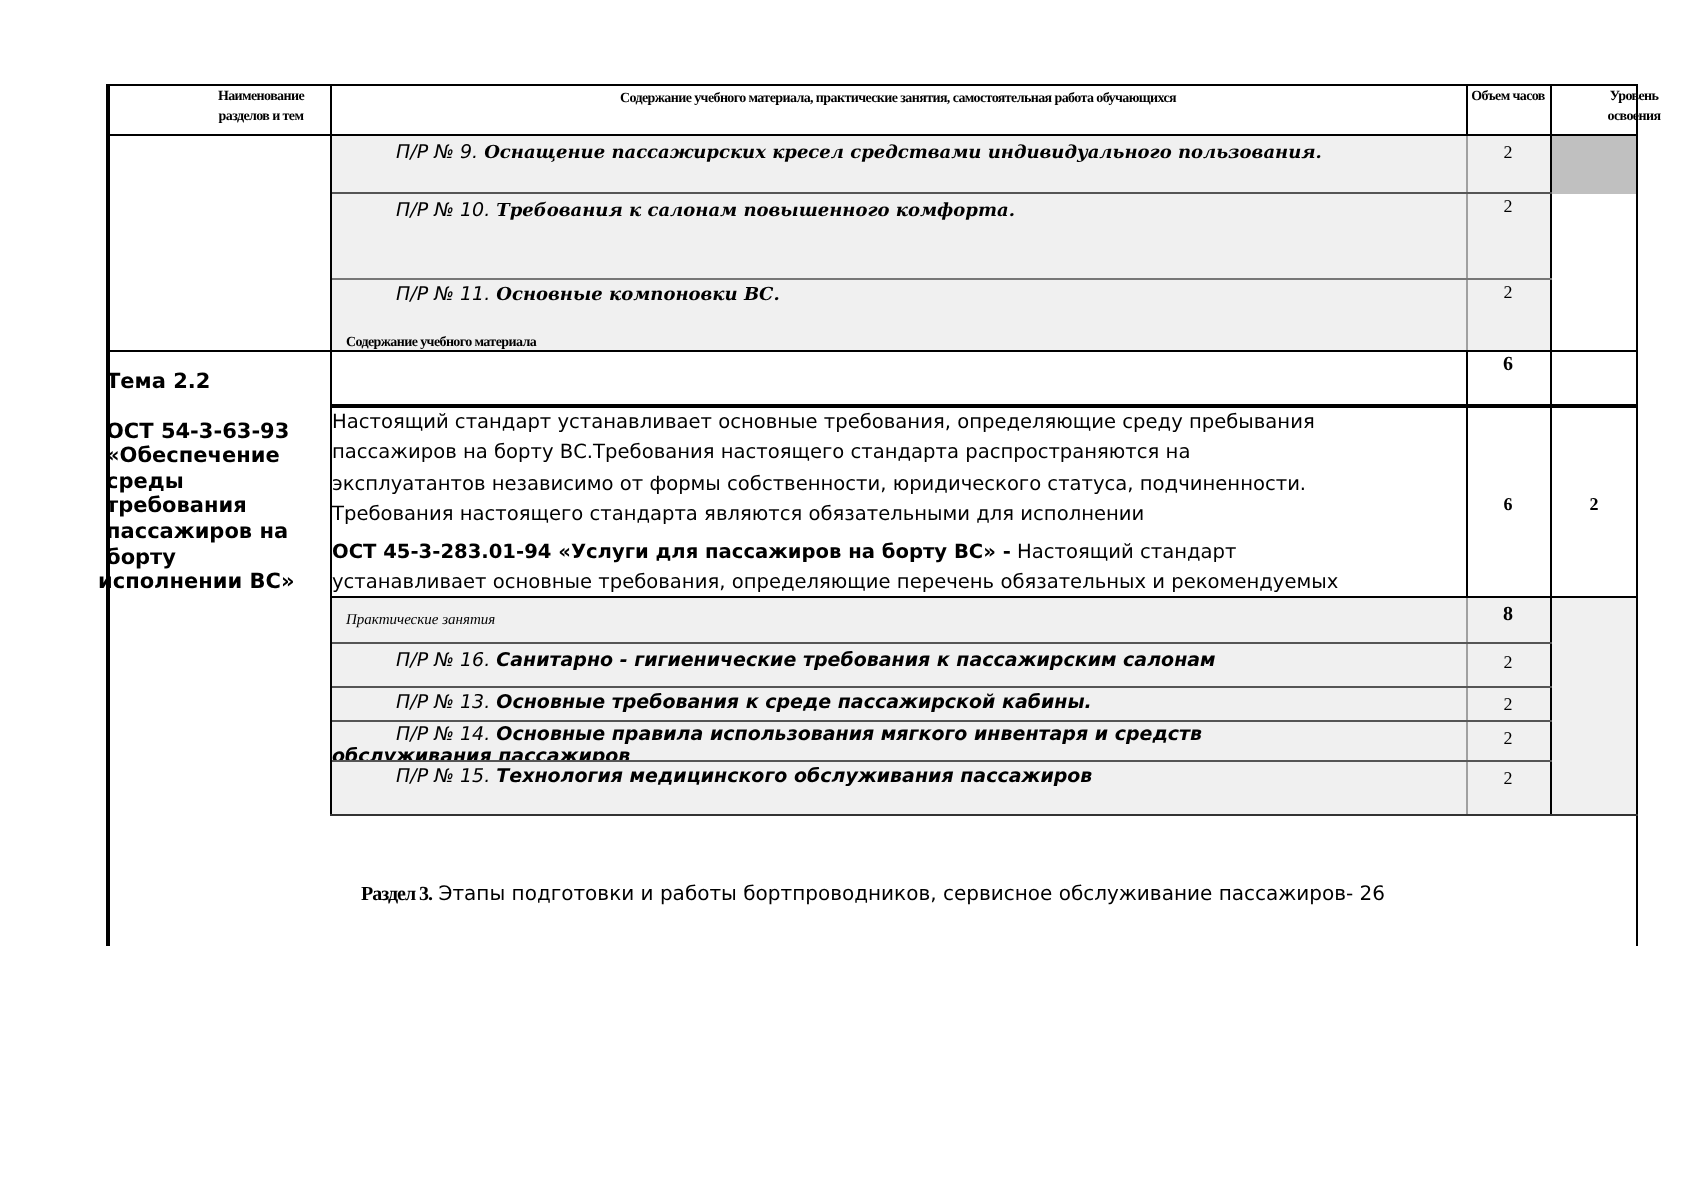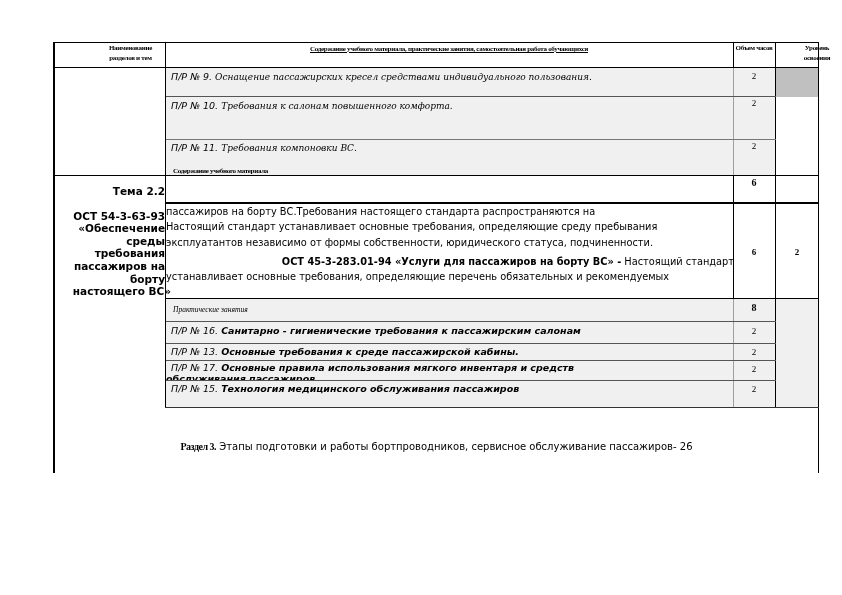--- a/index.html
+++ b/index.html
@@ -5,40 +5,40 @@
   html, body { margin:0; padding:0; }
   body { width:842px; height:595px; background:#ffffff; position:relative; overflow:hidden;
          font-family:"DejaVu Sans", sans-serif; color:#000; }
   .abs { position:absolute; box-sizing:border-box; }
   .hline { position:absolute; height:0; }
   .vline { position:absolute; width:0; }
   .serif { font-family:"Liberation Serif", "DejaVu Serif", serif; }
   .hdr { font-family:"Liberation Serif", serif; font-weight:bold; font-size:7px; line-height:10px; text-align:center; letter-spacing:-0.3px; }
   .gray { background:#f0f0f0; }
   .pr { font-size:9.5px; font-style:italic; padding-left:5px; white-space:nowrap; overflow:hidden; }
-  .pr .num { font-family:"DejaVu Sans", sans-serif; font-weight:normal; }
-  .pr .t-serif { font-family:"DejaVu Serif", serif; font-weight:normal; font-style:italic; font-size:9px; }
+  .pr .num { font-family:"DejaVu Sans", sans-serif; font-weight:normal;margin-left:27px; }
+  .pr .t-serif { font-family:"DejaVu Serif", serif; font-weight:bold; font-style:italic; font-size:9px; }
   .pr .t-sans { font-family:"DejaVu Sans", sans-serif; font-weight:bold; font-style:italic; }
   .hours { font-family:"Liberation Serif", serif; font-size:9px; text-align:center; }
   .body-text { font-family:"DejaVu Sans", sans-serif; font-size:9.8px; line-height:15.3px; white-space:nowrap; }
-  .topic { font-family:"DejaVu Sans", sans-serif; font-weight:bold; font-size:10.5px; text-align:right; line-height:12.6px; }
+  .topic { font-family:"DejaVu Sans", sans-serif; font-weight:bold; font-size:10.5px; text-align:left; line-height:12.6px; }
 </style>
 </head>
 <body>
 
 <div>
 
   <div class="abs gray" style="left:166px;top:68px;width:610px;height:107px;"></div>
   <div class="abs" style="left:776px;top:68px;width:42px;height:28px;background:#c0c0c0;"></div>
   <div class="abs gray" style="left:166px;top:298px;width:652px;height:109px;"></div>
 
   <div class="abs hdr" style="left:55px;top:43px;width:110px;height:24px;padding-left:41px;">
     <span>Наименование разделов и тем</span>
   </div>
-  <div class="abs hdr" style="left:166px;top:43px;width:566px;height:24px;padding-top:1px;text-decoration:underline;">
+  <div class="abs hdr" style="left:166px;top:43px;width:566px;height:24px;padding-top:1px;">
     <span>Содержание учебного материала, практические занятия, самостоятельная работа обучающихся</span>
   </div>
   <div class="abs hdr" style="left:734px;top:43px;width:40px;height:24px;">
     <span>Объем часов</span>
   </div>
   <div class="abs hdr" style="left:796px;top:43px;width:42px;height:24px;">
     <span>Уровень освоения</span>
   </div>
 
   <div class="abs pr" style="left:166px;top:71px;width:566px;height:22px;">
@@ -48,43 +48,44 @@
   <div class="abs hours" style="left:734px;top:71px;width:40px;">2</div>
 
   <div class="abs pr" style="left:166px;top:100px;width:498px;height:22px;">
     <span class="num">П/Р № 10.</span>
     <span class="t-serif">Требования к салонам повышенного комфорта.</span>
   </div>
   <div class="abs hours" style="left:734px;top:98px;width:40px;">2</div>
 
   <div class="abs pr" style="left:166px;top:142px;width:566px;height:22px;">
     <span class="num">П/Р № 11.</span>
-    <span class="t-serif">Требования компоновки ВС.</span>
+    <span class="t-serif">Основные компоновки ВС.</span>
   </div>
   <div class="abs hours" style="left:734px;top:141px;width:40px;">2</div>
 
   <div class="abs topic" style="left:53px;top:185px;width:112px;">
     <div style="margin-bottom:12px;">Тема 2.2</div>
     <div>ОСТ 54-3-63-93</div>
     <div>«Обеспечение</div>
     <div>среды</div>
     <div>требования</div>
     <div>пассажиров на</div>
     <div>борту</div>
-    <div style="white-space:nowrap;margin-left:-4px;margin-right:-6px;">настоящего ВС»</div>
+    <div style="white-space:nowrap;margin-left:-4px;margin-right:-6px;">исполнении ВС»</div>
   </div>
 
   <div class="abs serif" style="left:173px;top:167px;font-size:7px;font-weight:bold;letter-spacing:-0.3px;">Содержание учебного материала</div>
   <div class="abs hours" style="left:734px;top:177px;width:40px;font-weight:bold;font-size:10px;">6</div>
 
   <div class="abs body-text" style="left:166px;top:204px;width:568px;overflow:hidden;">
+    <div>Настоящий стандарт устанавливает основные требования, определяющие среду пребывания</div>
     <div>пассажиров на борту ВС.Требования настоящего стандарта распространяются на</div>
-    <div>Настоящий стандарт устанавливает основные требования, определяющие среду пребывания</div>
     <div>эксплуатантов независимо от формы собственности, юридического статуса, подчиненности.</div>
-    <div style="margin-top:4px;text-align:right;">
+    <div>Требования настоящего стандарта являются обязательными для исполнении</div>
+    <div style="margin-top:4px;">
       <span style="font-weight:bold;">ОСТ 45-3-283.01-94 «Услуги для пассажиров на борту ВС» -</span><span> Настоящий стандарт</span>
     </div>
     <div>устанавливает основные требования, определяющие перечень обязательных и рекомендуемых</div>
   </div>
   <div class="abs hours" style="left:734px;top:247px;width:40px;font-weight:bold;">6</div>
   <div class="abs hours" style="left:776px;top:247px;width:42px;font-weight:bold;">2</div>
 
   <div class="abs serif" style="left:173px;top:305px;font-size:7.5px;font-style:italic;">Практические занятия</div>
   <div class="abs hours" style="left:734px;top:302px;width:40px;font-weight:bold;font-size:10px;">8</div>
 
@@ -95,21 +96,21 @@
   <div class="abs hours" style="left:734px;top:326px;width:40px;">2</div>
 
   <div class="abs pr" style="left:166px;top:346px;width:566px;">
     <span class="num">П/Р № 13.</span>
     <span class="t-sans">Основные требования к среде пассажирской кабины.</span>
   </div>
   <div class="abs hours" style="left:734px;top:347px;width:40px;">2</div>
 
   <div class="abs pr" style="left:166px;top:362px;width:566px;height:18px;line-height:11px;overflow:hidden;">
     <div>
-      <span class="num">П/Р № 17.</span>
+      <span class="num">П/Р № 14.</span>
       <span class="t-sans">Основные правила использования мягкого инвентаря и средств</span>
     </div>
     <div class="t-sans" style="margin-left:-5px;">обслуживания пассажиров</div>
   </div>
   <div class="abs hours" style="left:734px;top:364px;width:40px;">2</div>
 
   <div class="abs pr" style="left:166px;top:383px;width:566px;">
     <span class="num">П/Р № 15.</span>
     <span class="t-sans">Технология медицинского обслуживания пассажиров</span>
   </div>

